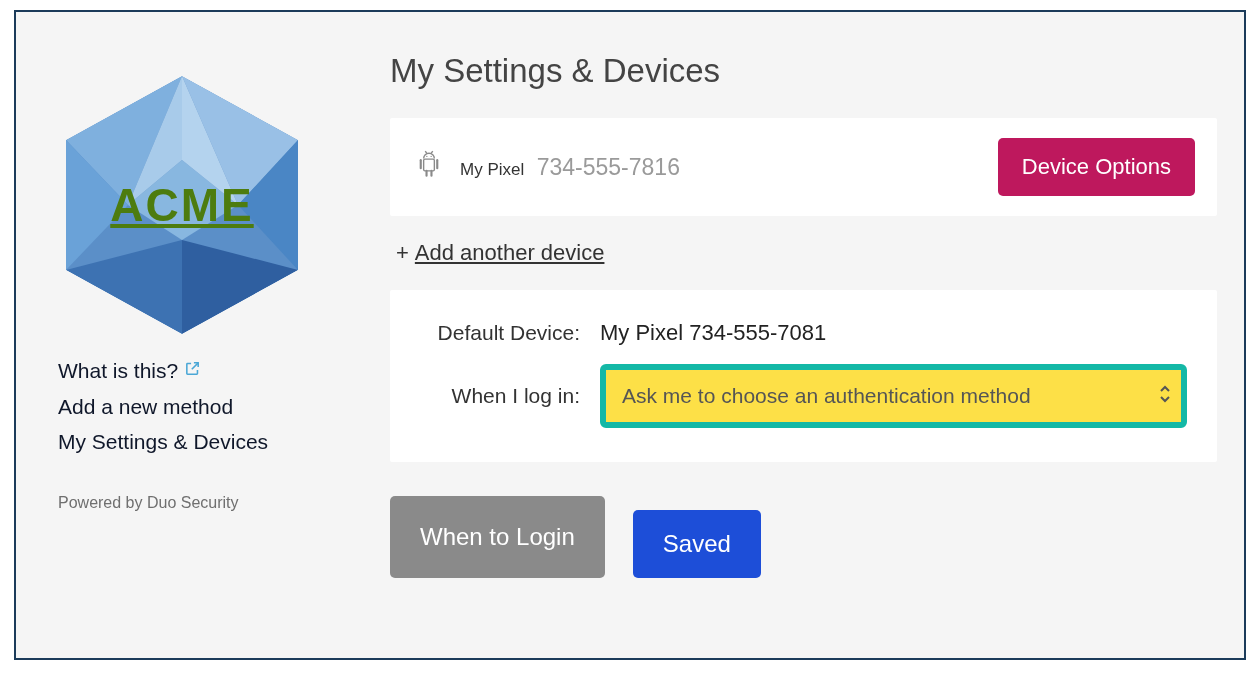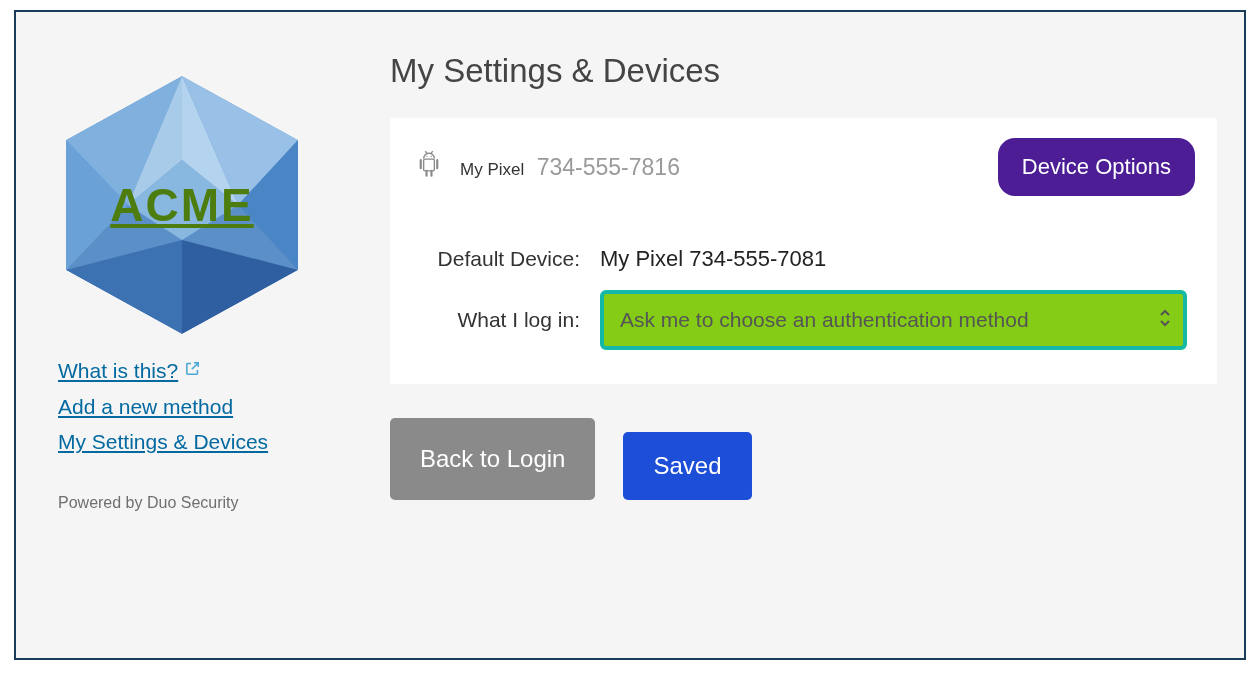--- a/index.html
+++ b/index.html
@@ -47,24 +47,23 @@
     font-size: 46px;
     letter-spacing: 2px;
     font-family: "Helvetica Neue", Helvetica, Arial, sans-serif;
     text-decoration: underline;
   }
   .side-links {
     margin-top: 6px;
   }
   .side-links a {
     display: inline-block;
-    color: #0369a1;
+    color: #0f172a;
     font-size: 21px;
     line-height: 1.7;
-    text-decoration: underline;
     cursor: pointer;
   }
   .side-links .row { display: block; }
   .ext-icon {
     display: inline-block;
     vertical-align: 1px;
     margin-left: 6px;
     color: #4ba7d6;
   }
   .powered {
@@ -106,21 +105,21 @@
   }
   .btn {
     border: none;
     border-radius: 5px;
     font-size: 22px;
     padding: 16px 24px;
     cursor: pointer;
     color: #fff;
     font-family: inherit;
   }
-  .btn-blue { background: #4c1d95; border-radius: 17px; }
+  .btn-blue { background: #be185d; }
   .btn-gray { background: #8a8a8a; }
   .btn-green { background: #1d4ed8; margin-top: 14px; }
   .add-device {
     margin: 24px 0 24px 6px;
     font-size: 22px;
     color: #333;
   }
   .add-device .plus { margin-right: 6px; }
   .add-device .link { text-decoration: underline; cursor: pointer; }
   .settings-card {
@@ -145,26 +144,26 @@
     font-size: 22px;
     color: #222;
     flex: 1;
   }
   .select-wrap {
     flex: 1;
     position: relative;
   }
   .select-box {
     width: 100%;
-    border: 4px solid #14b8a6;
+    border: 6px solid #14b8a6;
     border-radius: 6px;
     padding: 14px 44px 14px 16px;
     font-size: 21px;
     color: #555;
-    background: #84cc16;
+    background: #fde047;
     cursor: pointer;
     text-align: left;
     font-family: inherit;
   }
   .select-chevrons {
     position: absolute;
     right: 16px;
     top: 50%;
     transform: translateY(-50%);
     color: #555;
@@ -243,40 +242,43 @@
             </svg>
           </span>
           <span>
             <span class="device-name">My Pixel</span>
             <span class="device-phone">734-555-7816</span>
           </span>
         </div>
         <button class="btn btn-blue">Device Options</button>
       </div>
 
+      <div class="add-device">
+        <span class="plus">+</span><span class="link">Add another device</span>
+      </div>
 
       <div class="settings-card">
         <div class="settings-row">
           <div class="settings-label">Default Device:</div>
           <div class="settings-value">My Pixel 734-555-7081</div>
         </div>
         <div class="settings-row">
-          <div class="settings-label">What I log in:</div>
+          <div class="settings-label">When I log in:</div>
           <div class="select-wrap">
             <button class="select-box">Ask me to choose an authentication method</button>
             <span class="select-chevrons">
               <svg width="12" height="20" viewBox="0 0 12 20">
                   <path d="M2 7 L6 3 L10 7" fill="none" stroke="#555" stroke-width="2"></path>
                   <path d="M2 13 L6 17 L10 13" fill="none" stroke="#555" stroke-width="2"></path>
                 </svg>
             </span>
           </div>
         </div>
       </div>
 
       <div class="action-row">
-        <button class="btn btn-gray btn-wide">Back to Login</button>
+        <button class="btn btn-gray btn-wide">When to Login</button>
         <button class="btn btn-green btn-wide">Saved</button>
       </div>
     </main>
 
   </div>
 </div>
 
 </body></html>

